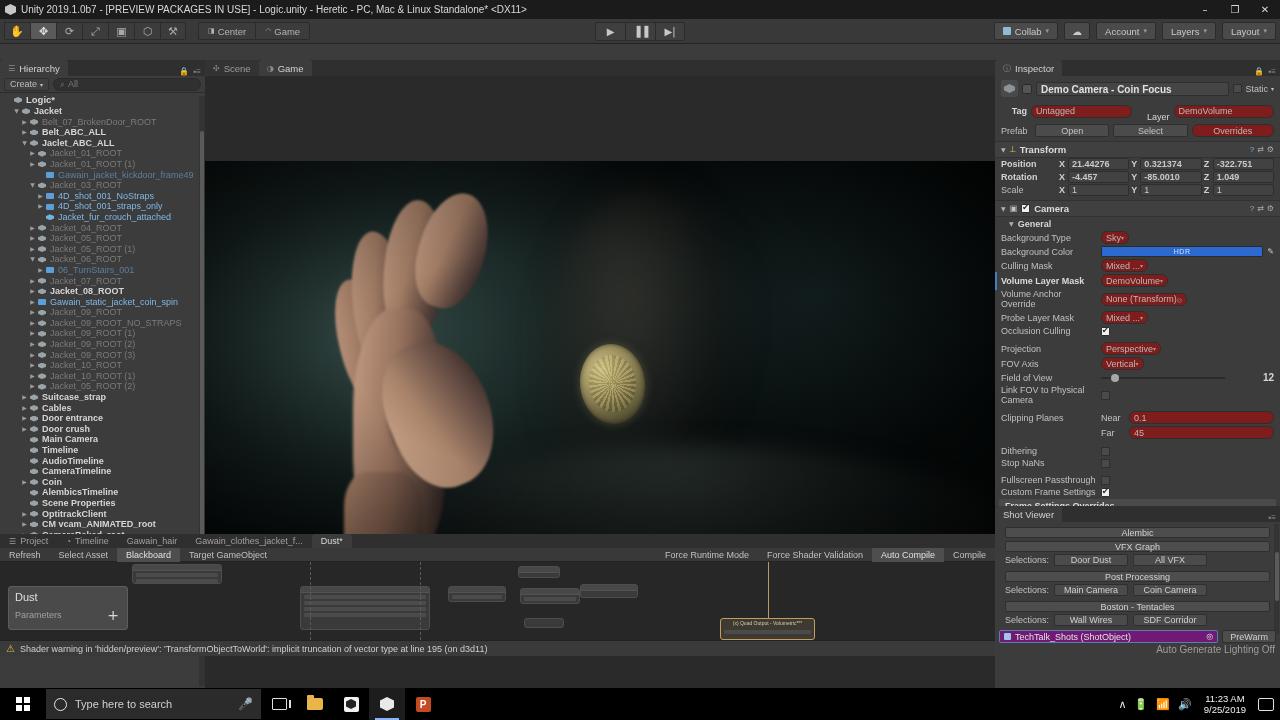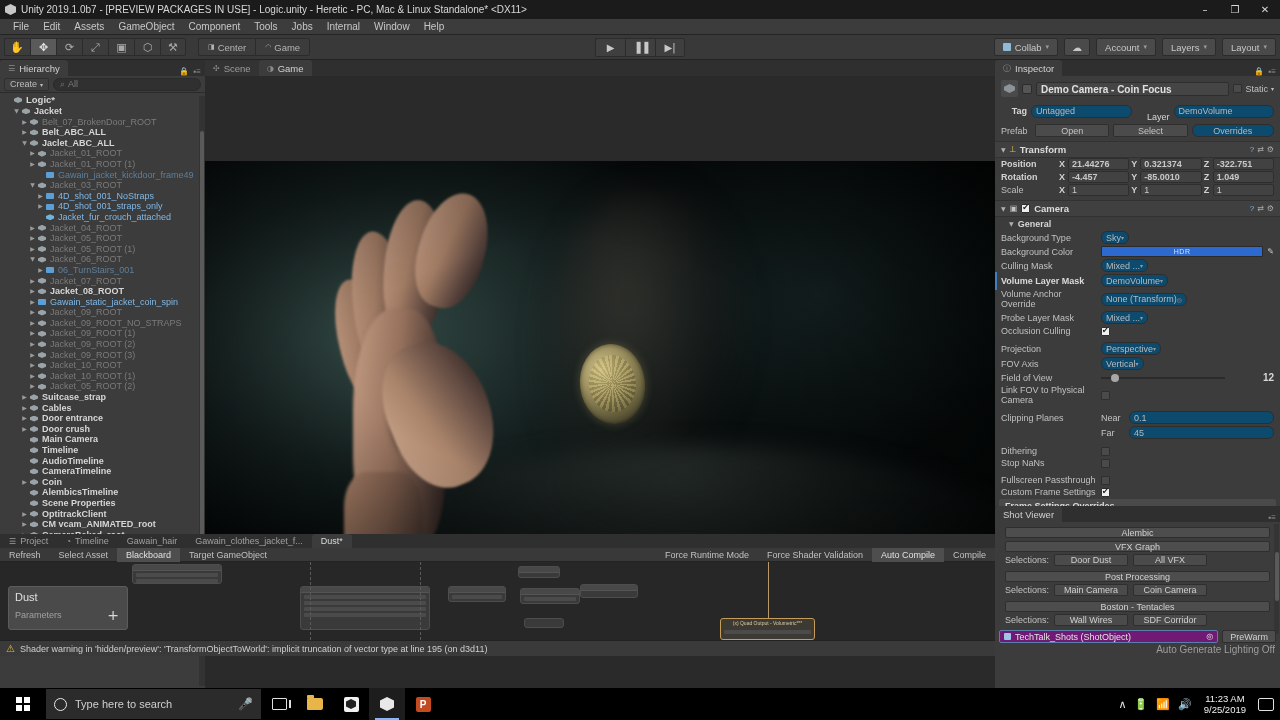--- a/index.html
+++ b/index.html
@@ -242,21 +242,21 @@
   .go-chk { width:10px; height:10px; background:#555; border:1px solid #2b2b2b; border-radius:2px; flex:0 0 10px;}
   .go-name {
     flex:1; height:14px; background:#454545; border:1px solid #2e2e2e; border-radius:2px;
     font-size:10px; font-weight:bold; color:#e0e0e0; padding:0 4px; line-height:13px;
   }
   .static-chk { display:flex; align-items:center; gap:3px; font-size:9px; color:#c0c0c0; }
   .row-lbl { display:flex; align-items:center; gap:4px; padding:1px 6px; font-size:9px; }
   .lbl { color:#c2c2c2; }
   .lbl.b { font-weight:bold; color:#d6d6d6; }
   .field {
-    height:13px; background:#0c4a6e; border:1px solid #2e2e2e; border-radius:6px;
+    height:13px; background:#7f1d1d; border:1px solid #2e2e2e; border-radius:6px;
     display:flex; align-items:center; padding:0 4px; font-size:9px; color:#b9b9b9;
   }
   .field .c { margin-left:auto; font-size:6px; color:#999; font-family:"DejaVu Sans", sans-serif; }
   .btnf {
     height:13px; background:#4b4b4b; border:1px solid #2e2e2e; border-radius:2px;
     display:flex; align-items:center; justify-content:center; font-size:9px; color:#c4c4c4;
   }
   .comp-header {
     display:flex; align-items:center; gap:4px; padding:2px 6px; background:#404040;
     border-top:1px solid #323232; border-bottom:1px solid #323232; font-size:9.5px;
@@ -408,32 +408,20 @@
   <div class="titlebar">
     <span class="unity-logo"></span>
     <span class="t-text">Unity 2019.1.0b7 - [PREVIEW PACKAGES IN USE] - Logic.unity - Heretic - PC, Mac &amp; Linux Standalone* &lt;DX11&gt;</span>
     <div class="win-btns">
       <div>–</div>
       <div>❐</div>
       <div class="close">✕</div>
     </div>
   </div>
 
-  <div class="menubar">
-    <span>File</span>
-    <span>Edit</span>
-    <span>Assets</span>
-    <span>GameObject</span>
-    <span>Component</span>
-    <span>Tools</span>
-    <span>Jobs</span>
-    <span>Internal</span>
-    <span>Window</span>
-    <span>Help</span>
-  </div>
 
   <div class="maintoolbar">
     <div class="tool-group">
       <div class="tool-btn">✋</div>
       <div class="tool-btn active">✥</div>
       <div class="tool-btn">⟳</div>
       <div class="tool-btn">⤢</div>
       <div class="tool-btn">▣</div>
       <div class="tool-btn">⬡</div>
       <div class="tool-btn">⚒</div>

